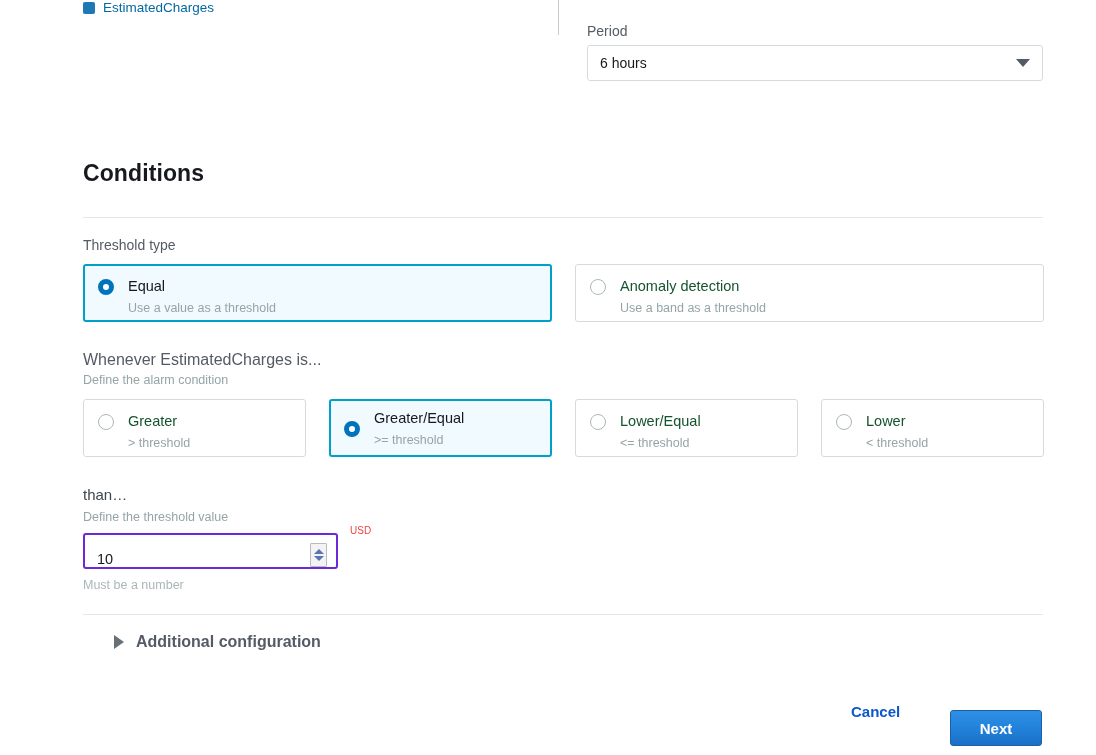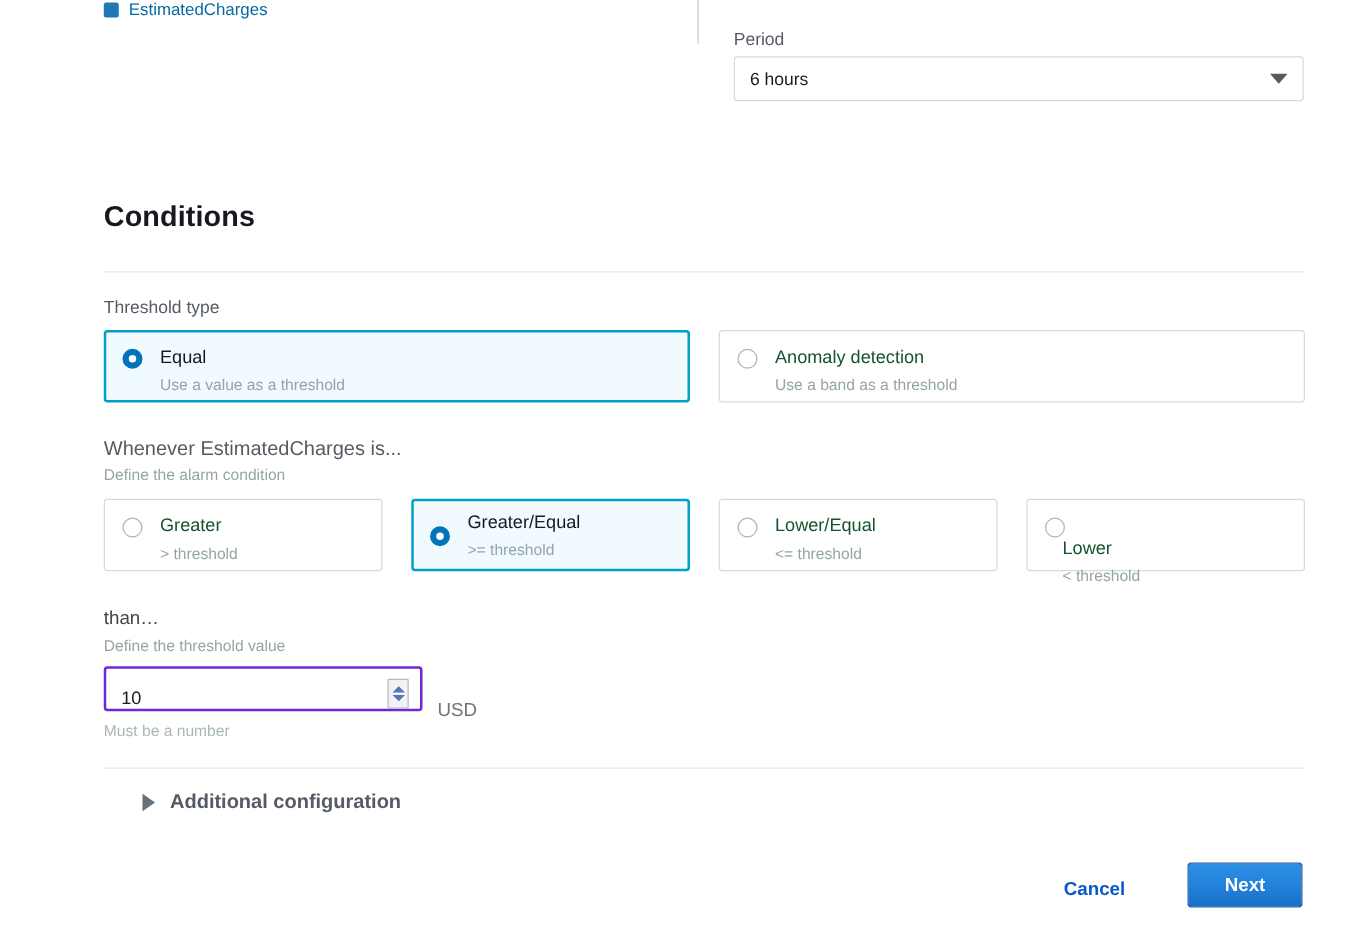--- a/index.html
+++ b/index.html
@@ -100,21 +100,21 @@
   .card.selected .card-title { color: #16191f; }
   .card-sub { font-size: 12.5px; color: #95a5a6; margin-top: 6px; line-height: 15px; }
 
   .card-static   { left: 83px;  top: 264px; width: 469px; height: 58px; }
   .card-anomaly  { left: 575px; top: 264px; width: 469px; height: 58px; }
 
   .card-op { top: 399px; width: 223px; height: 58px; }
   .op-1 { left: 83px; }
   .op-2 { left: 329px; align-items: center; }
   .op-3 { left: 575px; }
-  .op-4 { left: 821px; flex-direction: column; }
+  .op-4 { left: 821px; }
 
   
   .num-wrap {
     position: absolute; left: 83px; top: 533px;
     width: 255px; height: 36px;
     border: 2px solid #6d28d9; border-radius: 3px;
     background: #fff; display: flex; align-items: flex-end;
     padding-left: 12px;
   }
   .num-value {
@@ -131,22 +131,22 @@
     width: 0; height: 0;
     border-left: 5px solid transparent; border-right: 5px solid transparent;
     border-bottom: 5px solid #5b73b8;
   }
   .sp-down {
     width: 0; height: 0;
     border-left: 5px solid transparent; border-right: 5px solid transparent;
     border-top: 5px solid #5b73b8;
   }
   .unit {
-    position: absolute; left: 350px; top: 560px;
-    font-size: 15px; color: #737373;
+    position: absolute; left: 350px; top: 525px;
+    font-size: 10px; color: #ef4444;
   }
   .hint {
     position: absolute; left: 83px; top: 578px;
     font-size: 12.5px; color: #aab7b8;
   }
 
   
   .expander {
     position: absolute; left: 114px; top: 633px;
     display: flex; align-items: center; gap: 12px;
@@ -161,21 +161,21 @@
     font-size: 16px; font-weight: bold; color: #545b64;
   }
 
   
   .cancel-link {
     position: absolute; left: 851px; top: 703px;
     font-size: 15px; font-weight: bold; color: #0a58ca;
     text-decoration: none; cursor: pointer;
   }
   .next-btn {
-    position: absolute; left: 950px; top: 690px;
+    position: absolute; left: 950px; top: 710px;
     width: 92px; height: 36px;
     border: 1px solid #1a5fa8; border-radius: 3px;
     background: linear-gradient(to bottom, #2f8fe3 0%, #2384dd 45%, #1a6fc6 100%);
     color: #ffffff; font-size: 15px; font-weight: bold;
     font-family: "Liberation Sans", sans-serif;
     display: flex; align-items: center; justify-content: center;
     cursor: pointer;
   }
 </style>
 </head>

